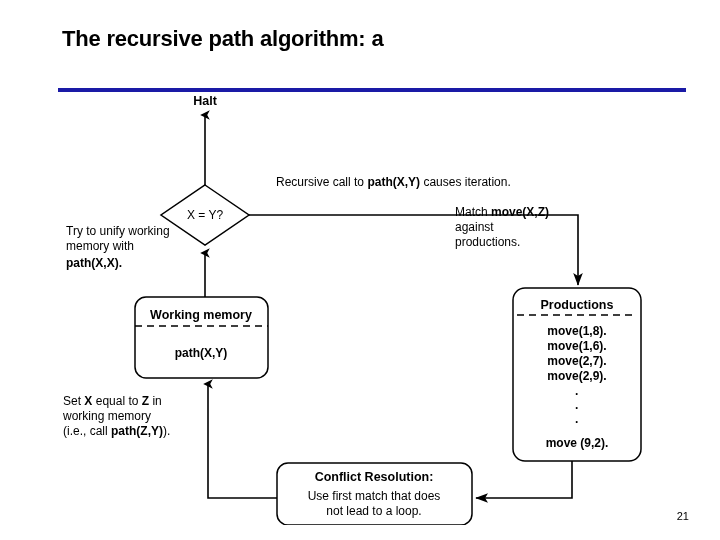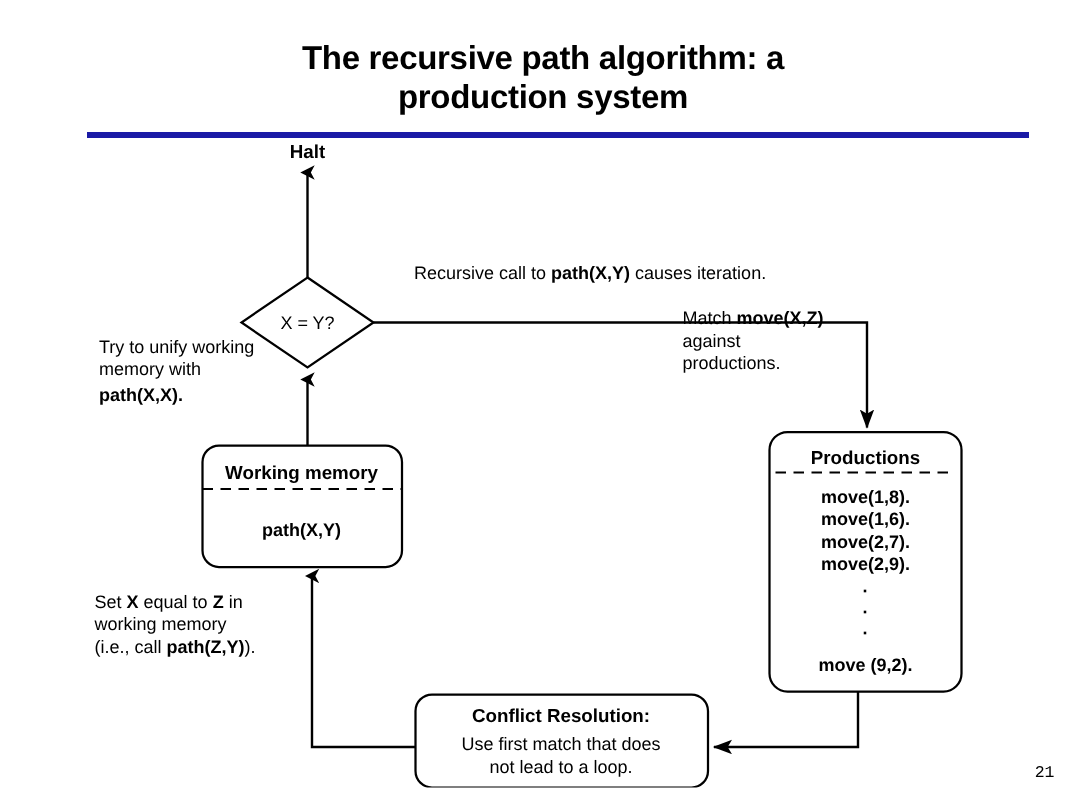--- a/index.html
+++ b/index.html
@@ -15,21 +15,20 @@
     font-family: "Liberation Sans", sans-serif;
     color: #000000;
   }
 
   
   #slide-title {
     position: absolute;
     left: 62px;
     top: 26px;
     width: 600px;
-    text-align: center;
   }
   #slide-title .title-text {
     font-size: 22px;
     font-weight: bold;
     line-height: 1.18;
     color: #000000;
     letter-spacing: -0.2px;
   }
   #title-rule {
     position: absolute;
@@ -75,33 +74,32 @@
   }
   .t-head   { font-size: 12.5px; font-weight: bold; }
   .t-mono   { font-size: 12px; font-weight: bold; }
   .t-diam   { font-size: 12px; }
   .t-halt   { font-size: 12.5px; font-weight: bold; }
   .t-body   { font-size: 12px; }
 
   
   #page-number {
     position: absolute;
-    right: 17px;
+    right: 31px;
     bottom: 18px;
     font-size: 11px;
     color: #000000;
-    font-family: Liberation Mono, monospace;
+    font-family: Liberation Sans, sans-serif;
   }
 </style>
 </head>
 <body>
 
 <div id="slide-title">
   <div class="title-text">The recursive path algorithm: a</div>
-  <div class="title-text">production system</div>
 </div>
 <div id="title-rule"></div>
 
 <div id="diagram">
 <svg width="720" height="440" viewBox="0 0 720 440" xmlns="http://www.w3.org/2000/svg">
 
   <defs>
     <marker id="arrowUp" markerWidth="10" markerHeight="10" refX="3" refY="3" orient="auto" markerUnits="strokeWidth">
       <path d="M0,6 L3,0 L6,6 L3,4.4 Z" fill="#000000"></path>
     </marker>

